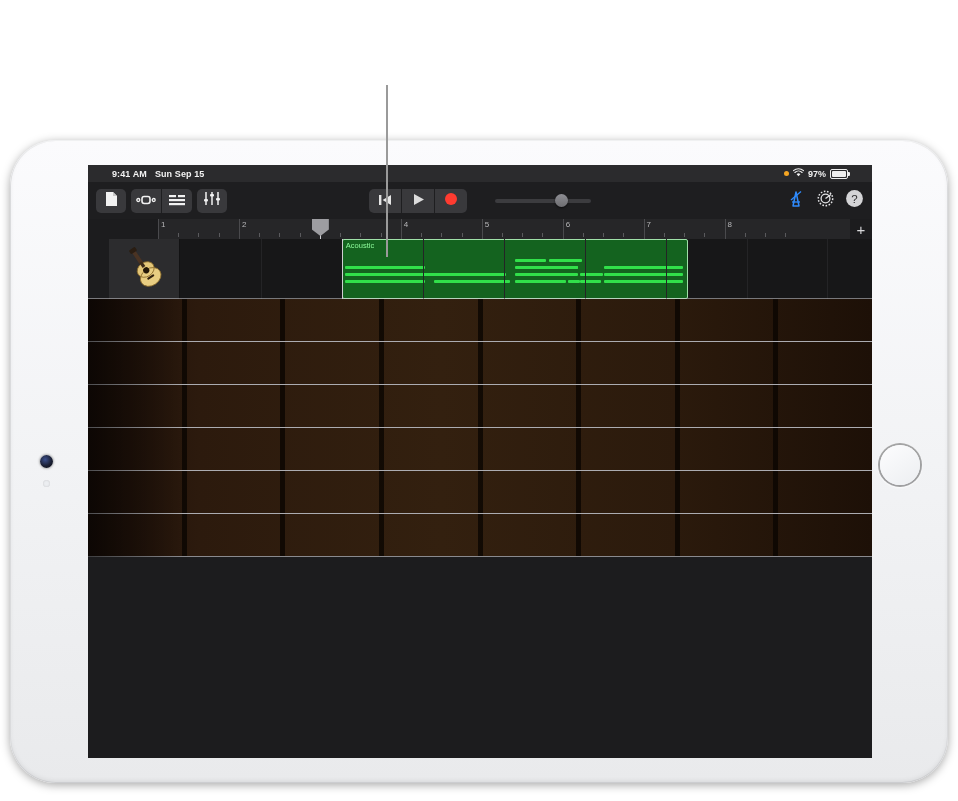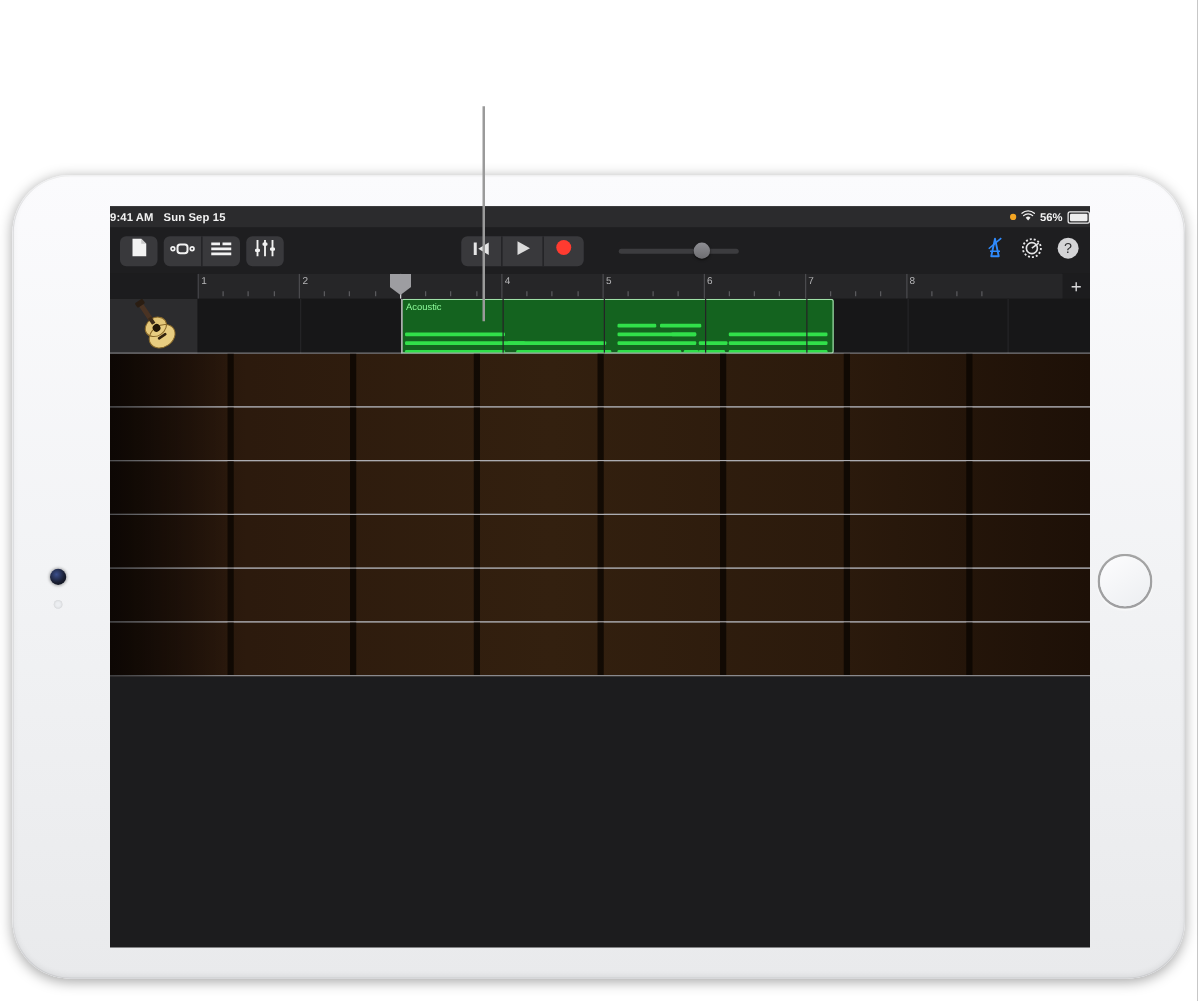--- a/index.html
+++ b/index.html
@@ -29,21 +29,21 @@
                  0 1px 2px rgba(255,255,255,.8);}
   #home-button:after{content:"";position:absolute;inset:2px;border-radius:50%;
       background:linear-gradient(145deg,#fdfdfe,#eceef1);}
 
   
   #screen{position:absolute;left:78px;top:25px;width:784px;height:593px;
       background:#1c1c1e;overflow:hidden;}
 
   
   #status-bar{height:17px;background:#2b2b2d;display:flex;align-items:center;
-      padding:0 0;color:#f2f2f2;font-size:9px;}
+      padding:0 24px;color:#f2f2f2;font-size:9px;}
   #status-left{display:flex;gap:8px;align-items:center;font-weight:bold;letter-spacing:.1px;}
   #status-right{margin-left:auto;display:flex;gap:4px;align-items:center;font-weight:bold;}
   .orange-dot{width:5px;height:5px;border-radius:50%;background:#f5a623;display:inline-block;}
   .wifi{display:inline-block;}
   .batt{width:16px;height:8px;border:1px solid #eee;border-radius:2px;position:relative;}
   .batt:after{content:"";position:absolute;right:-3px;top:2px;width:2px;height:4px;
       background:#eee;border-radius:0 1px 1px 0;}
   .batt i{position:absolute;left:1px;top:1px;bottom:1px;right:1px;background:#eee;border-radius:1px;display:block;}
 
   
@@ -68,21 +68,21 @@
   #ruler-row{height:20px;background:#1c1c1e;display:flex;position:relative;}
   #ruler-head{width:70px;background:#1c1c1e;flex:none;}
   #ruler{flex:1;position:relative;background:#262628;overflow:hidden;}
   .bar-num{position:absolute;top:1px;font-size:8px;color:#b6b6b8;padding-left:3px;}
   .bar-line{position:absolute;top:0;bottom:0;width:1px;background:#4a4a4d;}
   .beat-tick{position:absolute;bottom:2px;width:1px;height:4px;background:#5a5a5d;}
   #add-track-btn{width:22px;flex:none;display:flex;align-items:center;justify-content:center;
       color:#d8d8da;font-size:15px;background:#1c1c1e;}
 
   
-  #track-row{height:44px;display:flex;background:#1c1c1e;}
+  #track-row{height:60px;display:flex;background:#1c1c1e;padding-left:21px;}
   #track-header{width:70px;flex:none;background:#2c2c2e;display:flex;align-items:center;
       justify-content:center;border-right:1px solid #121213;}
   #track-lane{flex:1;position:relative;background:#171718;overflow:hidden;}
   .lane-div{position:absolute;top:0;bottom:0;width:1px;background:#242426;}
   #region{position:absolute;top:0;bottom:0;background:#14631f;border:1px solid #9fe0a8;
       border-radius:2px;overflow:hidden;}
   #region-label{position:absolute;left:3px;top:1px;font-size:7.5px;color:#8dfb9b;}
   .midi{position:absolute;height:2.5px;background:#31e04a;border-radius:1px;}
   #playhead{position:absolute;top:0;bottom:0;width:1px;background:#cfcfd2;z-index:8;}
   #playhead-tab{position:absolute;top:0;width:17px;height:17px;z-index:9;
@@ -127,21 +127,21 @@
       </div>
       <div id="status-right">
         <span class="orange-dot"></span>
         <span class="wifi">
           <svg width="11" height="9" viewBox="0 0 11 9">
               <path d="M5.5 8.3 L3.6 6.2 a2.7 2.7 0 0 1 3.8 0 Z" fill="#f0f0f0"></path>
               <path d="M1.9 4.5 a5.2 5.2 0 0 1 7.2 0" stroke="#f0f0f0" stroke-width="1.1" fill="none" stroke-linecap="round"></path>
               <path d="M0.5 2.6 a7.6 7.6 0 0 1 10 0" stroke="#f0f0f0" stroke-width="1.1" fill="none" stroke-linecap="round"></path>
             </svg>
         </span>
-        <span>56%</span>
+        <span>97%</span>
         <span class="batt">
             <i></i>
           </span>
       </div>
     </div>
 
     <div id="toolbar">
       <div class="tb-btn">
         <span>
           <svg width="13" height="16" viewBox="0 0 13 16">

